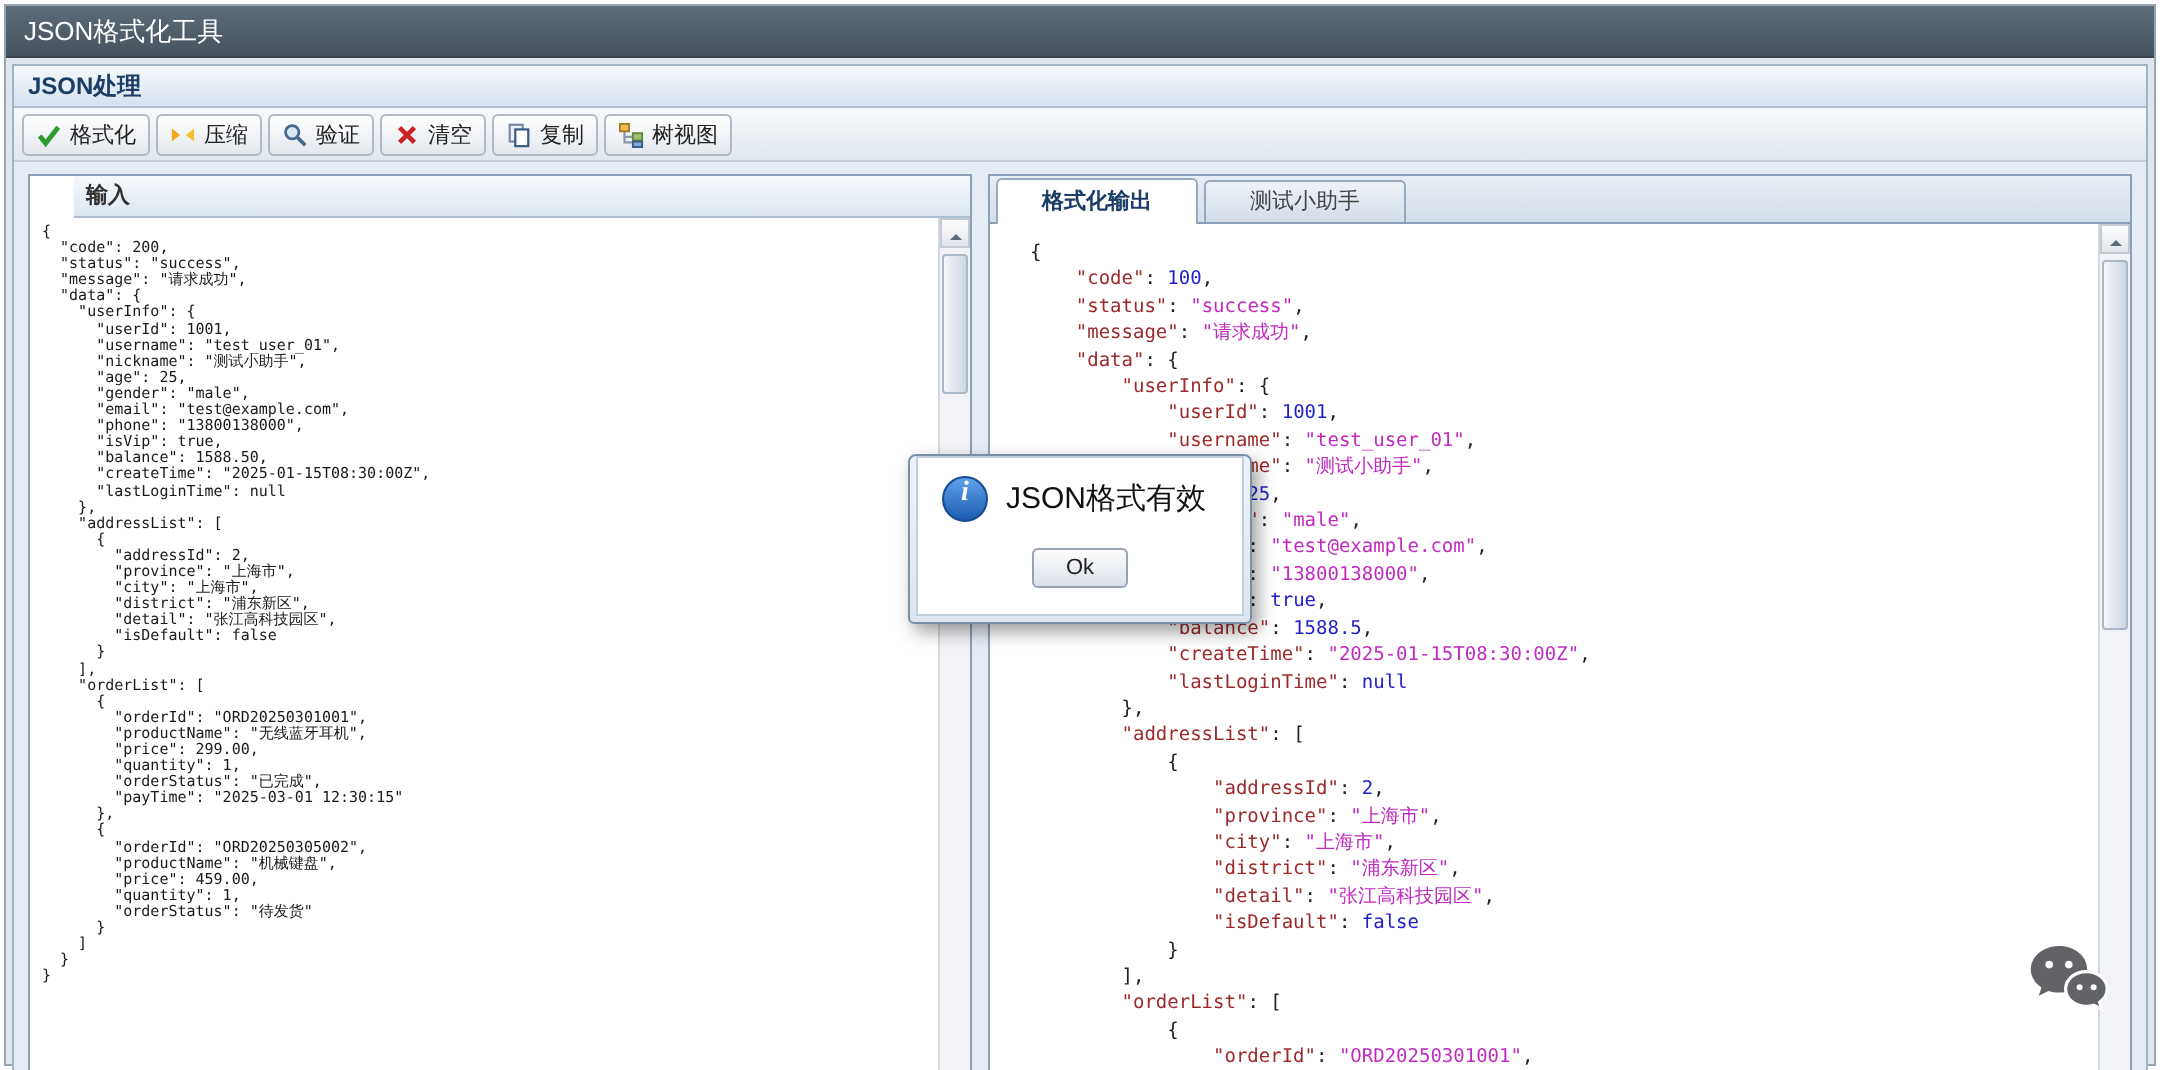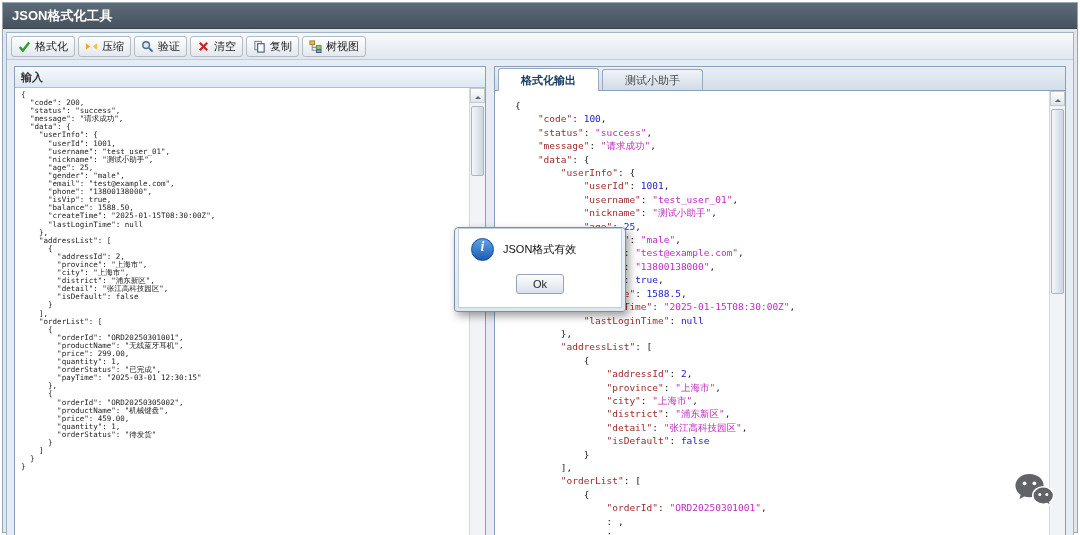--- a/index.html
+++ b/index.html
@@ -10,21 +10,21 @@
   }
   .app {
     position:absolute; left:2px; top:2px; width:1076px; height:531px;
     border:1px solid #98a6b3; background:#dfe6ee;
     display:flex; flex-direction:column;
   }
   
   .titlebar {
     height:26px; flex:0 0 26px;
     background:linear-gradient(#5d6c7a,#46525d);
-    color:#fff; font-size:13px; font-weight:bold; line-height:26px;
+    color:#fff; font-size:13px; font-weight:normal; line-height:26px;
     padding-left:9px; border-bottom:1px solid #39434c;
   }
   
   .outer { flex:1; display:flex; flex-direction:column; margin:3px; border:1px solid #a3b4c6; background:#e6ecf3; }
   .panel-header {
     height:21px; flex:0 0 21px; line-height:20px; padding-left:7px;
     font-size:12px; font-weight:bold; color:#1c3e66;
     background:linear-gradient(#f5f8fb,#d6e2ef);
     border-bottom:1px solid #aebfd1;
   }
@@ -43,20 +43,21 @@
   
   .content { flex:1; display:flex; gap:8px; padding:6px 7px; min-height:0; }
   .sub-panel { border:1px solid #8ba0b8; background:#fff; display:flex; flex-direction:column; min-height:0; }
   .left-panel  { flex:0 0 472px; }
   .right-panel { flex:1; }
   .sub-header {
     height:21px; flex:0 0 21px; line-height:20px; padding-left:6px;
     font-size:11px; font-weight:bold; color:#333;
     background:linear-gradient(#f6f9fc,#dde7f1);
     border-bottom:1px solid #aebfd1;
+    margin-left:22px;
   }
   .sub-body { flex:1; position:relative; overflow:hidden; background:#fff; }
   pre.code {
     margin:0; padding:3px 4px 3px 6px; white-space:pre; overflow:hidden;
     width:calc(100% - 16px); height:100%;
   }
   pre.input-code { font:7.5px/8.1px "DejaVu Sans Mono", monospace; color:#1a1a1a; }
   pre.output-code { font:9.5px/13.4px "DejaVu Sans Mono", monospace; color:#222; padding-left:20px; padding-top:8px; }
   .jk { color:#9c2a2a; }   
   .js { color:#c02ac0; }   
@@ -103,21 +104,21 @@
     margin:0 3px 3px; background:#fff; border:1px solid #c2cedb; padding:9px 8px 7px;
   }
   .dlg-row { display:flex; align-items:center; gap:9px; padding-left:4px; }
   .info-icon {
     width:23px; height:23px; border-radius:50%; flex:0 0 23px;
     background:linear-gradient(#5fa2e8,#1d5cb2);
     color:#fff; text-align:center; line-height:22px;
     font:italic bold 14px "Liberation Serif", serif;
     border:1px solid #16498f;
   }
-  .dlg-msg { font-size:11px; color:#111; }
+  .dlg-msg { font-size:15px; color:#111; }
   .ok-btn {
     display:block; margin:13px auto 6px; width:48px; height:20px;
     border:1px solid #96a4b4; border-radius:3px;
     background:linear-gradient(#fdfdfd,#dbe1e9);
     font-size:11px; color:#222; font-family:"Liberation Sans",sans-serif;
   }
   
   .watermark {
     position:absolute; right:26px; bottom:24px; z-index:15;
     display:flex; align-items:center; gap:9px; opacity:.92;
@@ -128,20 +129,23 @@
 <body>
 
 <div class="app">
 
   <div class="titlebar">
     <span>JSON格式化工具</span>
   </div>
 
   <div class="outer">
 
+    <div class="panel-header">
+      <span>JSON处理</span>
+    </div>
 
     <div class="toolbar">
       <button class="tb-btn">
         <span>
           <svg width="13" height="13" viewBox="0 0 14 14">
               <path d="M2 7.5l3.2 4L12 2.8" stroke="#2e9b2e" stroke-width="2.6" fill="none"></path>
             </svg>
         </span>
         <span>格式化</span>
       </button>

